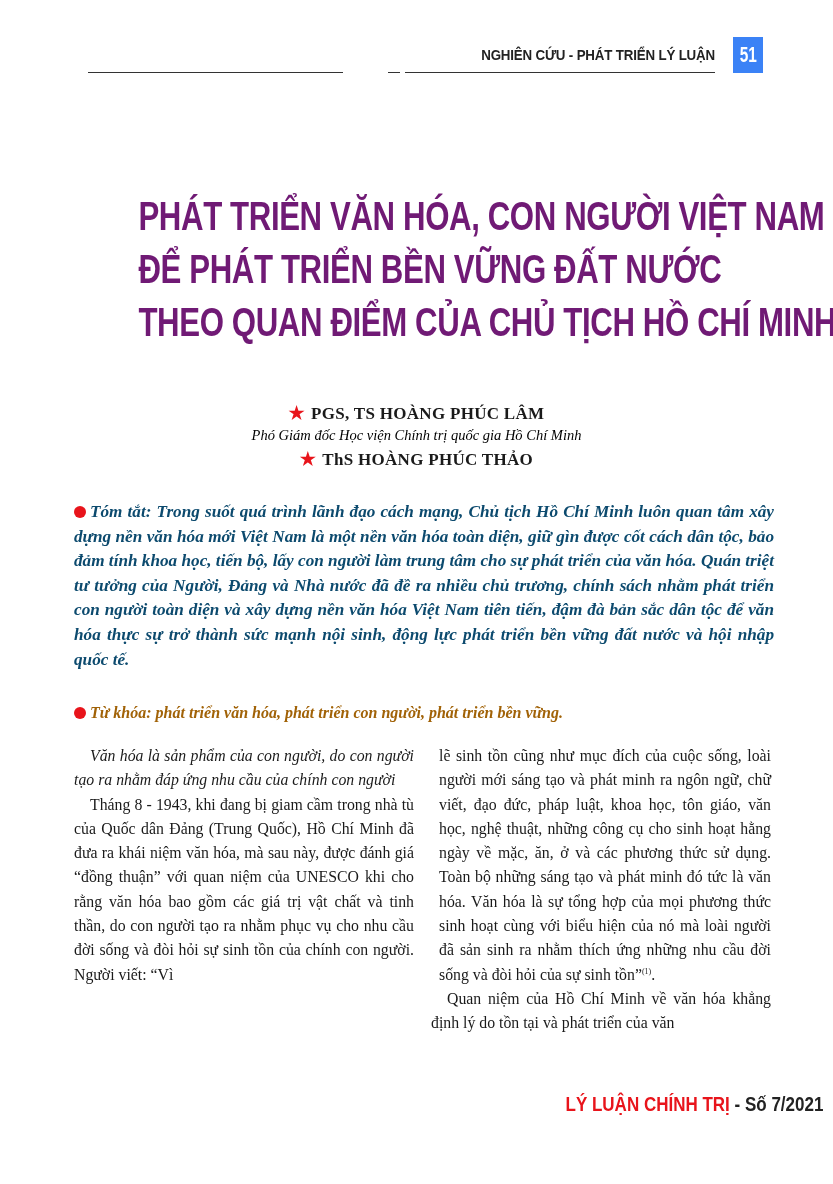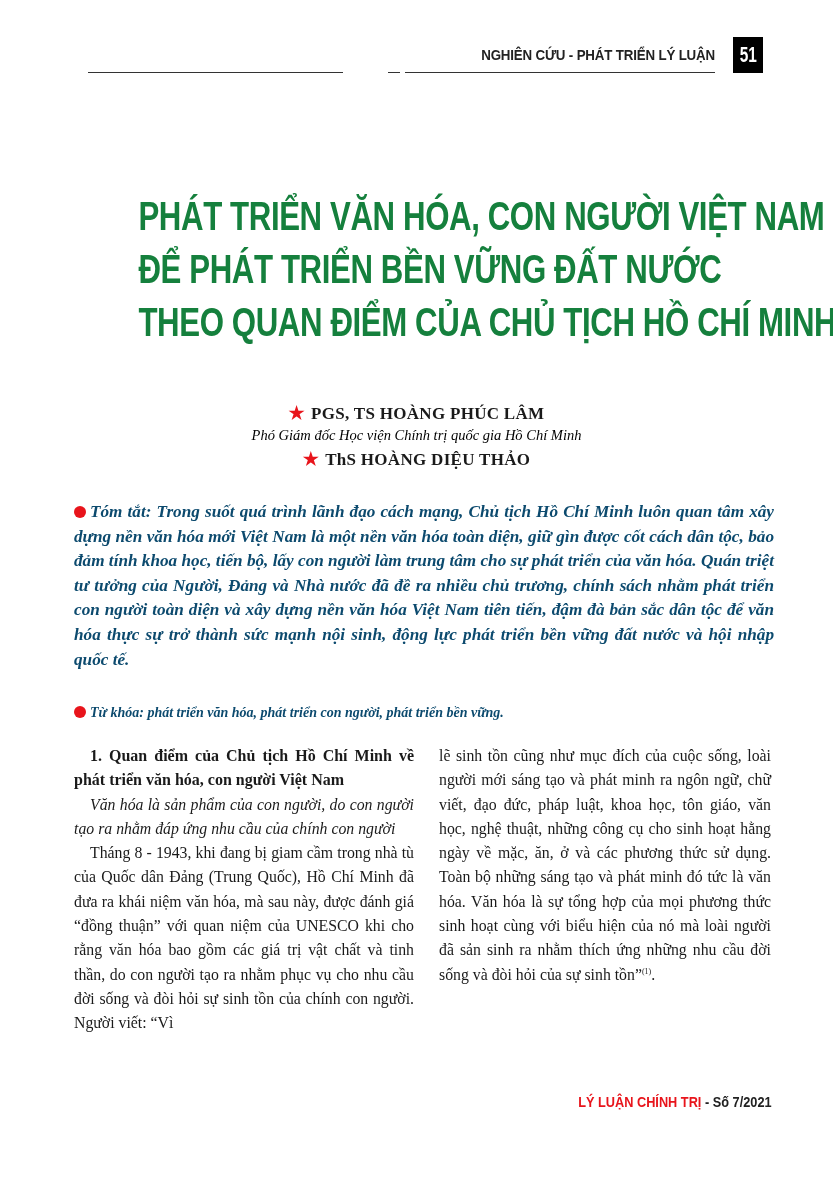--- a/index.html
+++ b/index.html
@@ -6,53 +6,53 @@
     html, body { width: 833px; height: 1184px; background: #ffffff; overflow: hidden; }
     body { position: relative; font-family: "Liberation Serif", serif; color: #1a1a1a; }
 
     .header-line-left { position: absolute; left: 88px; top: 72px; width: 255px; height: 1px; background: #333; }
     .header-line-dash { position: absolute; left: 388px; top: 72px; width: 12px; height: 1px; background: #333; }
     .header-line-right { position: absolute; left: 405px; top: 72px; width: 310px; height: 1px; background: #333; }
 
     .section-label { position: absolute; left: 430px; top: 46px; width: 285px; text-align: right;
       font-family: "Liberation Sans", sans-serif; font-weight: bold; font-size: 15.5px; letter-spacing: -0.2px; color: #222;
       transform: scaleX(0.86); transform-origin: right center; white-space: nowrap; }
-    .page-num { position: absolute; left: 733px; top: 37px; width: 30px; height: 36px; background: #000000;
+    .page-num { position: absolute; left: 733px; top: 37px; width: 30px; height: 36px; background: #3b82f6;
       color: #fff; font-family: "Liberation Sans", sans-serif; font-weight: bold; font-size: 22px;
       display: flex; align-items: center; justify-content: center; }
     .page-num span { transform: scaleX(0.7); display: inline-block; }
 
     .title { position: absolute; left: 60px; top: 190px; width: 713px; text-align: center;
-      color: #15803d; font-family: "Liberation Sans", sans-serif; font-weight: bold; font-size: 40px;
+      color: #701a75; font-family: "Liberation Sans", sans-serif; font-weight: bold; font-size: 40px;
       line-height: 53px; letter-spacing: -0.5px; }
     .title div { transform: scaleX(0.78); transform-origin: center; white-space: nowrap; }
 
     .authors { position: absolute; left: 60px; top: 374px; width: 713px; text-align: center; margin-top: 28px; }
     .author-name { font-family: "Liberation Serif", serif; font-weight: bold; font-size: 17px; line-height: 22px; letter-spacing: 0.3px; color: #1a1a1a; }
     .author-name .star { color: #e8141b; font-size: 18px; margin-right: 6px; }
     .author-aff { font-family: "Liberation Serif", serif; font-style: italic; font-size: 14.5px; line-height: 20px; color: #000000; margin-bottom: 3px; }
 
     .abstract { position: absolute; left: 74px; top: 500px; width: 700px; font-family: "Liberation Serif", serif;
       font-style: italic; font-weight: bold; font-size: 17.2px; line-height: 24.6px; text-align: justify; color: #0c4a6e; }
     .abstract .bullet { display: inline-block; width: 12px; height: 12px; border-radius: 50%; background: #e8141b; margin-right: 4px; vertical-align: -1px; }
     .keywords { position: absolute; left: 74px; top: 701px; width: 700px; font-family: "Liberation Serif", serif;
-      font-style: italic; font-weight: bold; font-size: 14px; line-height: 24px; color: #0c4a6e; }
+      font-style: italic; font-weight: bold; font-size: 16px; line-height: 24px; color: #a16207; }
     .keywords .bullet { display: inline-block; width: 12px; height: 12px; border-radius: 50%; background: #e8141b; margin-right: 4px; vertical-align: -1px; }
 
     .col { position: absolute; top: 744px; width: 340px; font-family: "Liberation Serif", serif; font-size: 15.8px; line-height: 24.3px; color: #1a1a1a; text-align: justify; }
     .col-left { left: 74px; }
     .col-right { left: 431px; }
     .sec-heading { font-weight: bold; font-size: 16px; text-indent: 16px; }
     .sec-sub { font-style: italic; text-indent: 16px; }
     .para { text-indent: 16px; }
     .noindent { text-indent: 0; margin-left: 8px; }
     sup { font-size: 8px; vertical-align: super; line-height: 0; }
 
     .footer { position: absolute; left: 520px; top: 1093px; width: 252px; text-align: right;
-      font-family: "Liberation Sans", sans-serif; font-weight: bold; font-size: 15px; white-space: nowrap; }
+      font-family: "Liberation Sans", sans-serif; font-weight: bold; font-size: 20px; white-space: nowrap; }
     .footer-inner { display: inline-block; transform: scaleX(0.85); transform-origin: right center; }
     .footer .journal { color: #e8141b; }
     .footer .issue { color: #222; }
   </style>
 </head>
 <body>
 
 <div class="header-line-left"></div>
 <div class="header-line-dash"></div>
 <div class="header-line-right"></div>
@@ -66,39 +66,39 @@
   <div>ĐỂ PHÁT TRIỂN BỀN VỮNG ĐẤT NƯỚC</div>
   <div>THEO QUAN ĐIỂM CỦA CHỦ TỊCH HỒ CHÍ MINH</div>
 </div>
 
 <div class="authors">
   <div class="author-name">
     <span class="star">★</span><span>PGS, TS HOÀNG PHÚC LÂM</span>
   </div>
   <div class="author-aff">Phó Giám đốc Học viện Chính trị quốc gia Hồ Chí Minh</div>
   <div class="author-name">
-    <span class="star">★</span><span>ThS HOÀNG DIỆU THẢO</span>
+    <span class="star">★</span><span>ThS HOÀNG PHÚC THẢO</span>
   </div>
 </div>
 
 <div class="abstract">
   <span class="bullet"></span><span>Tóm tắt: Trong suốt quá trình lãnh đạo cách mạng, Chủ tịch Hồ Chí Minh luôn quan tâm xây dựng nền văn hóa mới Việt Nam là một nền văn hóa toàn diện, giữ gìn được cốt cách dân tộc, bảo đảm tính khoa học, tiến bộ, lấy con người làm trung tâm cho sự phát triển của văn hóa. Quán triệt tư tưởng của Người, Đảng và Nhà nước đã đề ra nhiều chủ trương, chính sách nhằm phát triển con người toàn diện và xây dựng nền văn hóa Việt Nam tiên tiến, đậm đà bản sắc dân tộc để văn hóa thực sự trở thành sức mạnh nội sinh, động lực phát triển bền vững đất nước và hội nhập quốc tế.</span>
 </div>
 
 <div class="keywords">
   <span class="bullet"></span><span>Từ khóa: phát triển văn hóa, phát triển con người, phát triển bền vững.</span>
 </div>
 
 <div class="col col-left">
-  <div class="sec-heading">1. Quan điểm của Chủ tịch Hồ Chí Minh về phát triển văn hóa, con người Việt Nam</div>
   <div class="sec-sub">Văn hóa là sản phẩm của con người, do con người tạo ra nhằm đáp ứng nhu cầu của chính con người</div>
   <div class="para">Tháng 8 - 1943, khi đang bị giam cầm trong nhà tù của Quốc dân Đảng (Trung Quốc), Hồ Chí Minh đã đưa ra khái niệm văn hóa, mà sau này, được đánh giá “đồng thuận” với quan niệm của UNESCO khi cho rằng văn hóa bao gồm các giá trị vật chất và tinh thần, do con người tạo ra nhằm phục vụ cho nhu cầu đời sống và đòi hỏi sự sinh tồn của chính con người. Người viết: “Vì</div>
 </div>
 
 <div class="col col-right">
   <div class="noindent"><span>lẽ sinh tồn cũng như mục đích của cuộc sống, loài người mới sáng tạo và phát minh ra ngôn ngữ, chữ viết, đạo đức, pháp luật, khoa học, tôn giáo, văn học, nghệ thuật, những công cụ cho sinh hoạt hằng ngày về mặc, ăn, ở và các phương thức sử dụng. Toàn bộ những sáng tạo và phát minh đó tức là văn hóa. Văn hóa là sự tổng hợp của mọi phương thức sinh hoạt cùng với biểu hiện của nó mà loài người đã sản sinh ra nhằm thích ứng những nhu cầu đời sống và đòi hỏi của sự sinh tồn”</span><sup>(1)</sup><span>.</span></div>
+  <div class="para">Quan niệm của Hồ Chí Minh về văn hóa khẳng định lý do tồn tại và phát triển của văn</div>
 </div>
 
 <div class="footer">
   <span class="footer-inner">
     <span class="journal">LÝ LUẬN CHÍNH TRỊ</span><span class="issue"> - </span><span class="issue">Số 7/2021</span>
   </span>
 </div>
 
 </body></html>

